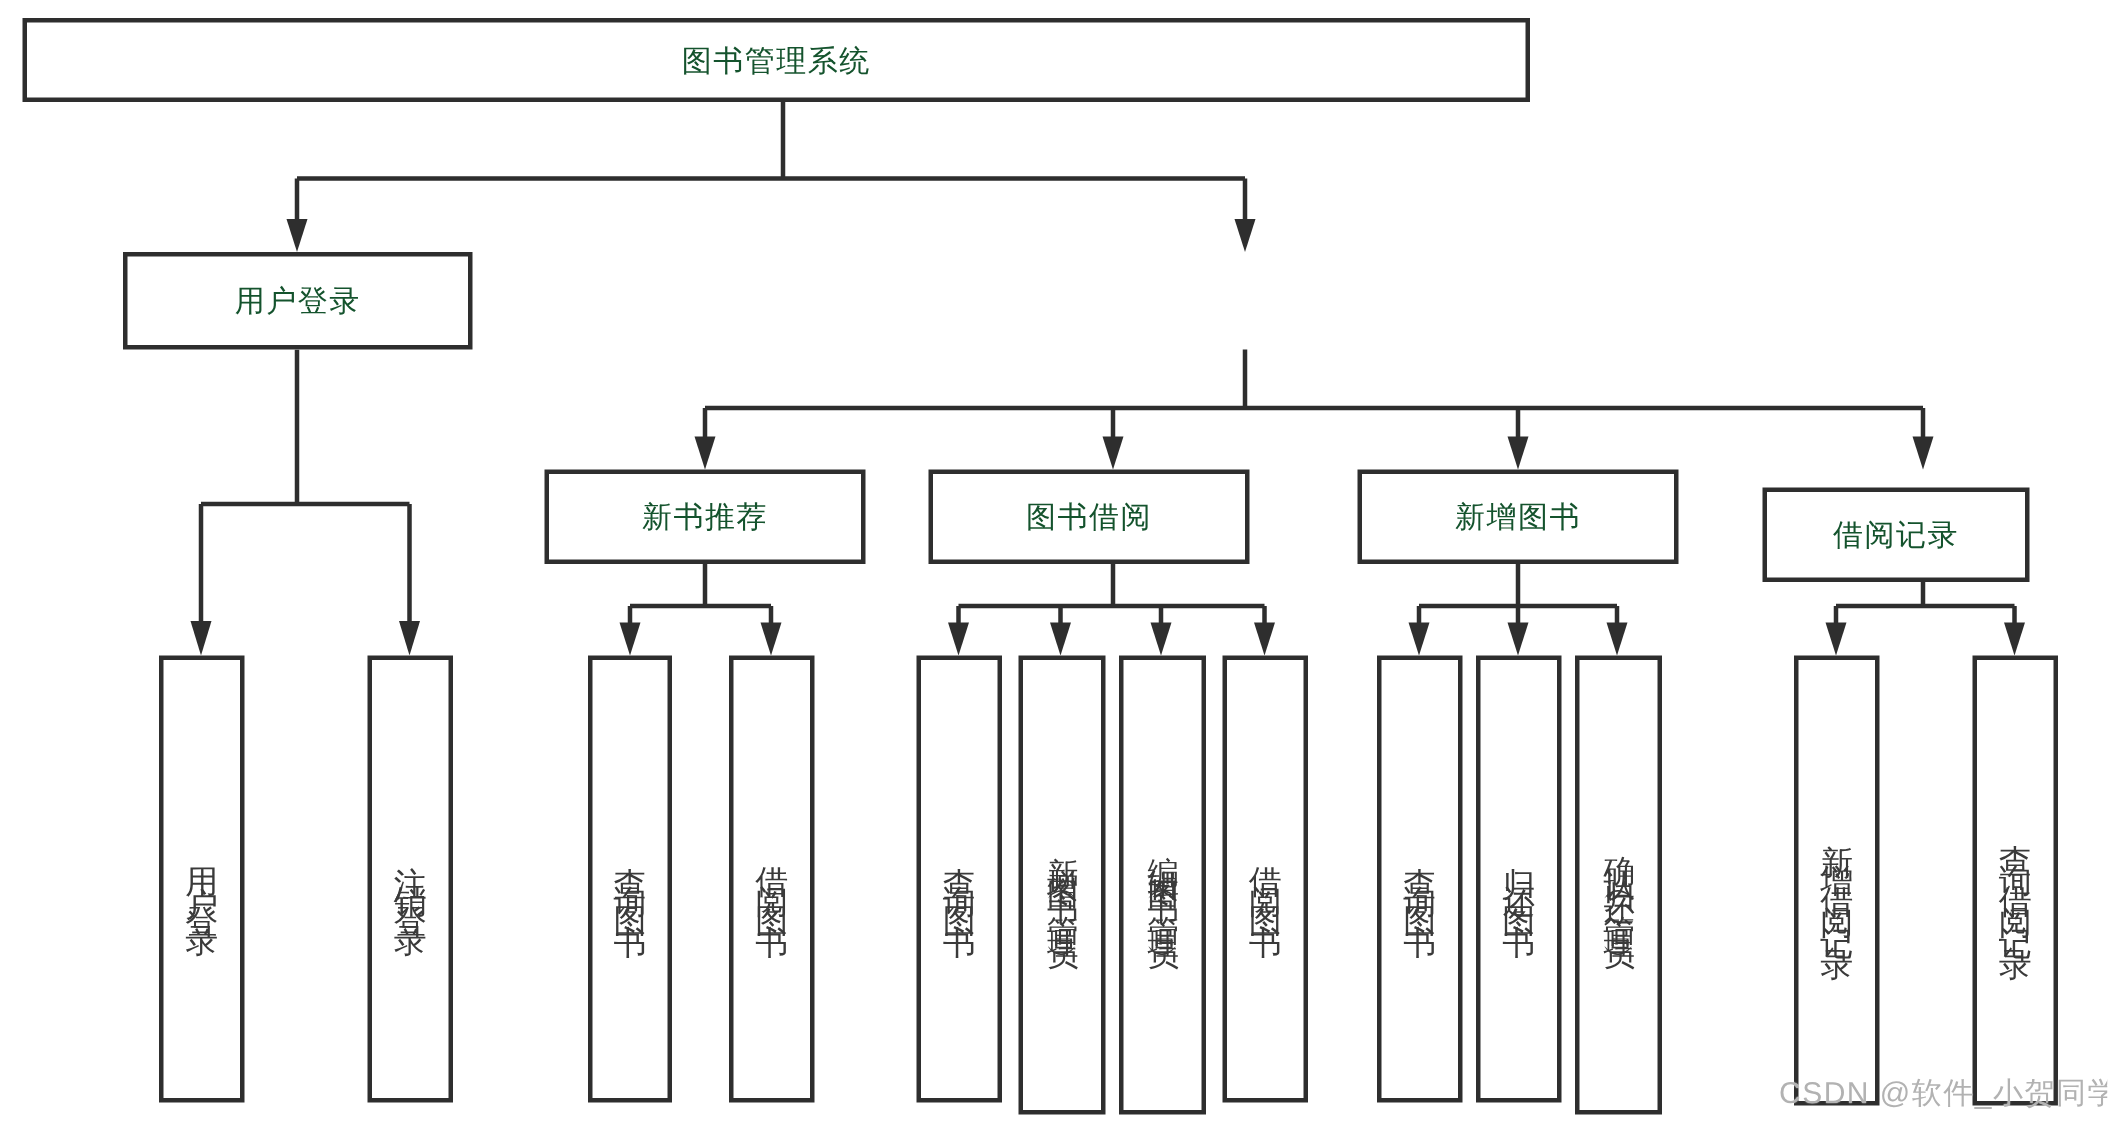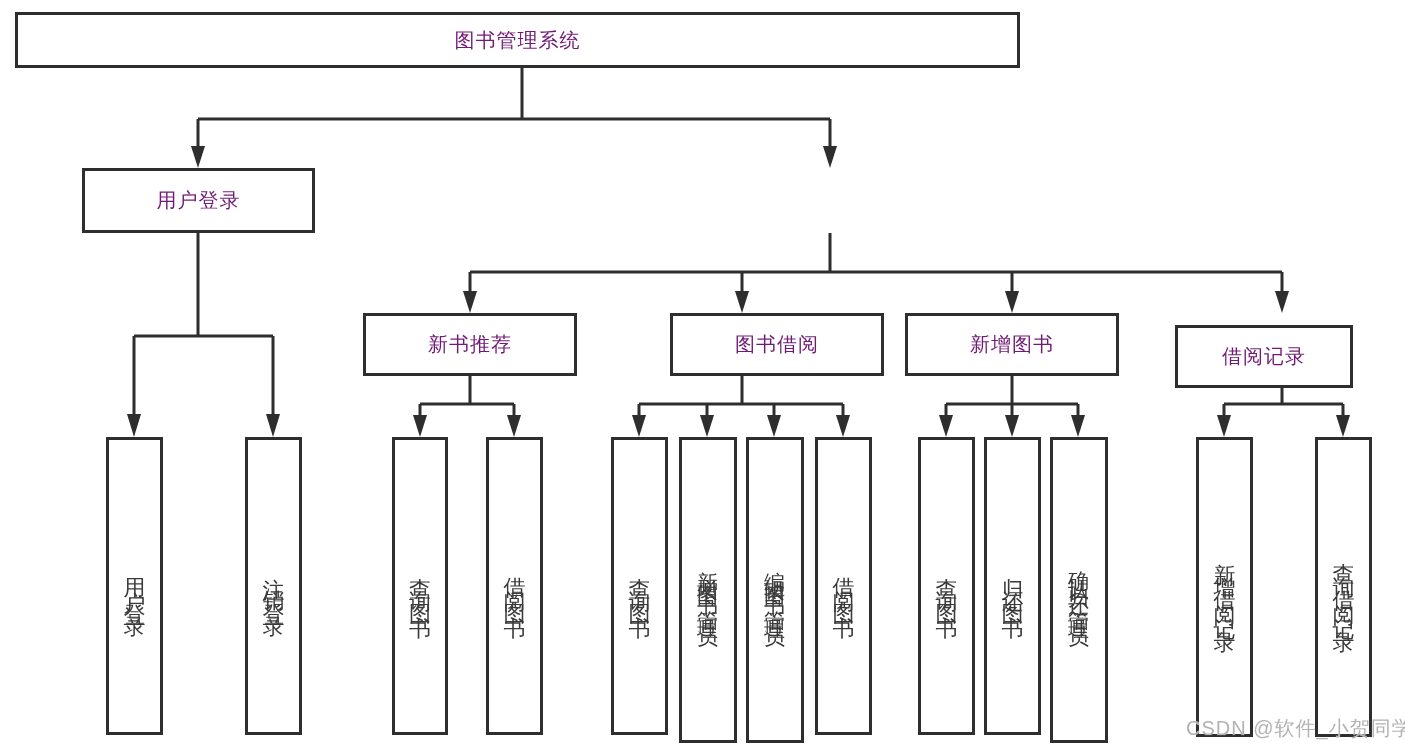--- a/index.html
+++ b/index.html
@@ -4,21 +4,21 @@
 <style>
   html,body{margin:0;padding:0;background:#ffffff;}
   #stage{
     position:relative;width:1405px;height:747px;background:#ffffff;overflow:hidden;
     font-family:"Liberation Sans","DejaVu Sans",sans-serif;color:#3a3a3a;
   }
   svg.wires{position:absolute;left:0;top:0;width:1405px;height:747px;pointer-events:none;}
   .node{
     position:absolute;box-sizing:border-box;border:3px solid #2e2e2e;background:#ffffff;
     display:flex;align-items:center;justify-content:center;
-    font-size:20px;letter-spacing:1px;color:#701a75;
+    font-size:20px;letter-spacing:1px;color:#14532d;
   }
   .col{
     position:absolute;box-sizing:border-box;border:3px solid #2e2e2e;background:#ffffff;
     display:flex;align-items:center;justify-content:center;
   }
   .col .vlabel{
     writing-mode:vertical-rl;text-orientation:mixed;
     font-size:22px;line-height:1;color:#3a3a3a;white-space:nowrap;
   }
   .ls4 .vlabel{letter-spacing:13px;}
@@ -78,21 +78,21 @@
     <span>图书管理系统</span>
   </div>
 
   <div class="node" style="left:82px;top:168px;width:233px;height:65px;">
     <span>用户登录</span>
   </div>
 
   <div class="node" style="left:363px;top:313px;width:214px;height:63px;text-align:center;">
     <span>新书推荐</span>
   </div>
-  <div class="node" style="left:670px;top:313px;width:214px;height:63px;">
+  <div class="node" style="left:619px;top:313px;width:214px;height:63px;">
     <span>图书借阅</span>
   </div>
   <div class="node" style="left:905px;top:313px;width:214px;height:63px;">
     <span>新增图书</span>
   </div>
   <div class="node" style="left:1175px;top:325px;width:178px;height:63px;justify-content:center;">
     <span>借阅记录</span>
   </div>
 
   <div class="col ls4" style="left:106px;top:437px;width:57px;height:298px;">

